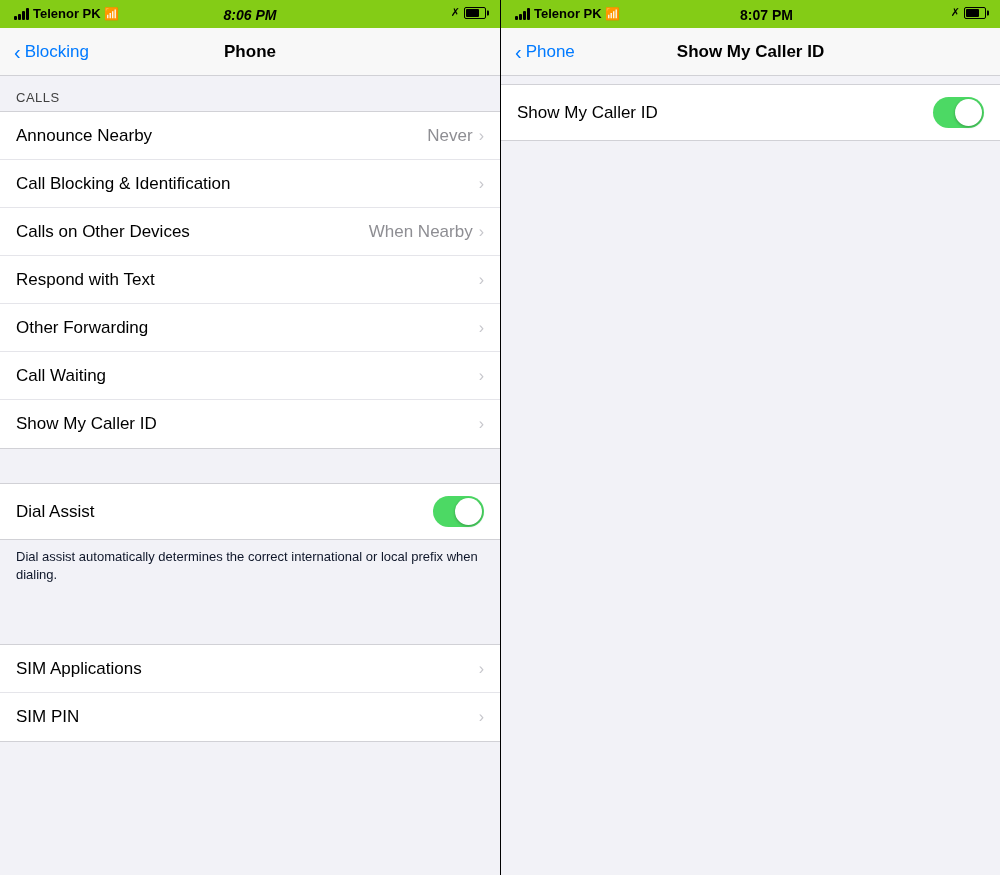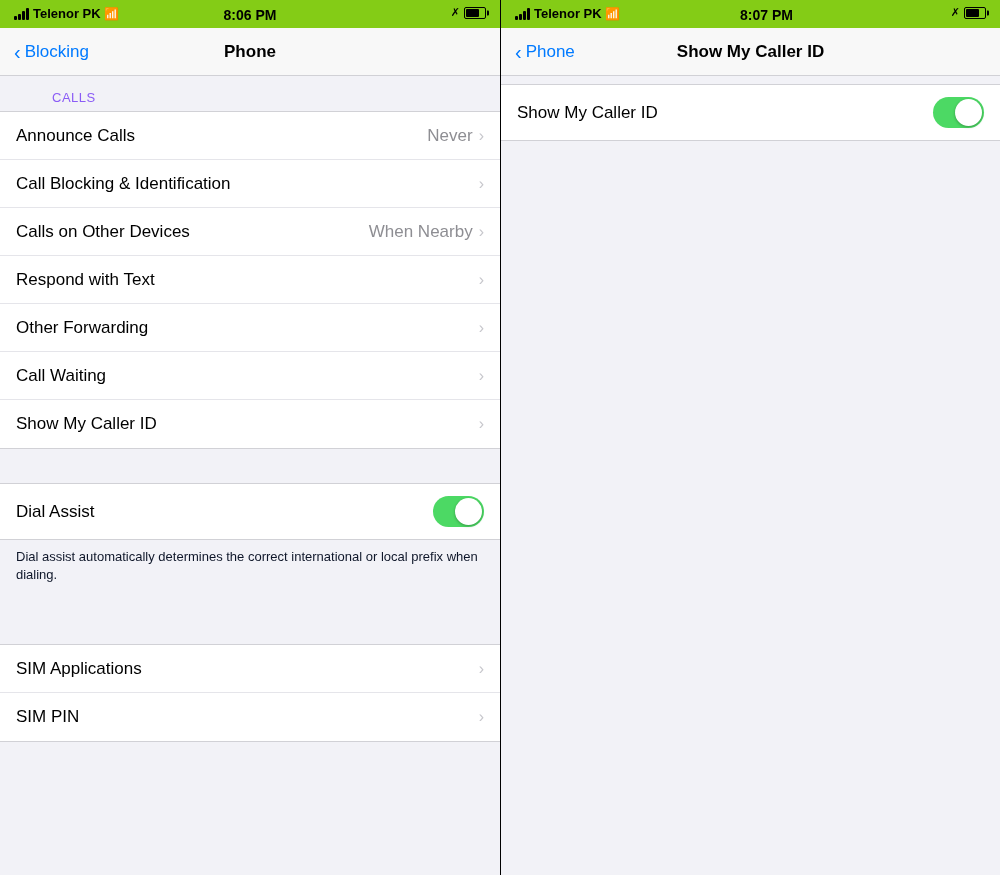--- a/index.html
+++ b/index.html
@@ -126,24 +126,23 @@
       left: 50%;
       transform: translateX(-50%);
     }
 
     
     .section-header {
       background: #f2f2f7;
       padding: 14px 16px 6px 16px;
       font-size: 13px;
       font-weight: 400;
-      color: #8b5cf6;
+      color: #404040;
       text-transform: uppercase;
       letter-spacing: 0.5px;
-      margin-left: 36px;
     }
 
     
     .settings-group {
       background: #fff;
       border-top: 1px solid #d1d1d6;
       border-bottom: 1px solid #d1d1d6;
       margin-bottom: 0;
     }
 
@@ -241,21 +240,21 @@
       <div class="signal-bars">
         <span></span>
           <span></span>
           <span></span>
           <span></span>
       </div>
       <span>Telenor PK</span>
       <span class="wifi-icon">📶</span>
     </div>
     <div style="position:absolute;left:50%;transform:translateX(-50%);">
-      <span style="font-size:14px;font-weight:600;">8:06 PM</span>
+      <span style="font-size:14px;font-weight:600;font-style:italic;">8:06 PM</span>
     </div>
     <div class="status-bar-right">
       <span style="font-size:11px;">✗</span>
       <div class="battery">
         <div class="battery-fill"></div>
       </div>
     </div>
   </div>
 
   <div class="nav-bar">
@@ -264,21 +263,21 @@
       <span>Blocking</span>
     </div>
     <div class="nav-title">Phone</div>
   </div>
 
   <div class="section-header">CALLS</div>
 
   <div class="settings-group">
 
     <div class="settings-row">
-      <span class="settings-row-label">Announce Calls</span>
+      <span class="settings-row-label">Announce Nearby</span>
       <div class="settings-row-right">
         <span>Never</span>
         <span class="chevron-right">›</span>
       </div>
     </div>
 
     <div class="settings-row">
       <span class="settings-row-label">Call Blocking &amp; Identification</span>
       <div class="settings-row-right">
         <span class="chevron-right">›</span>

